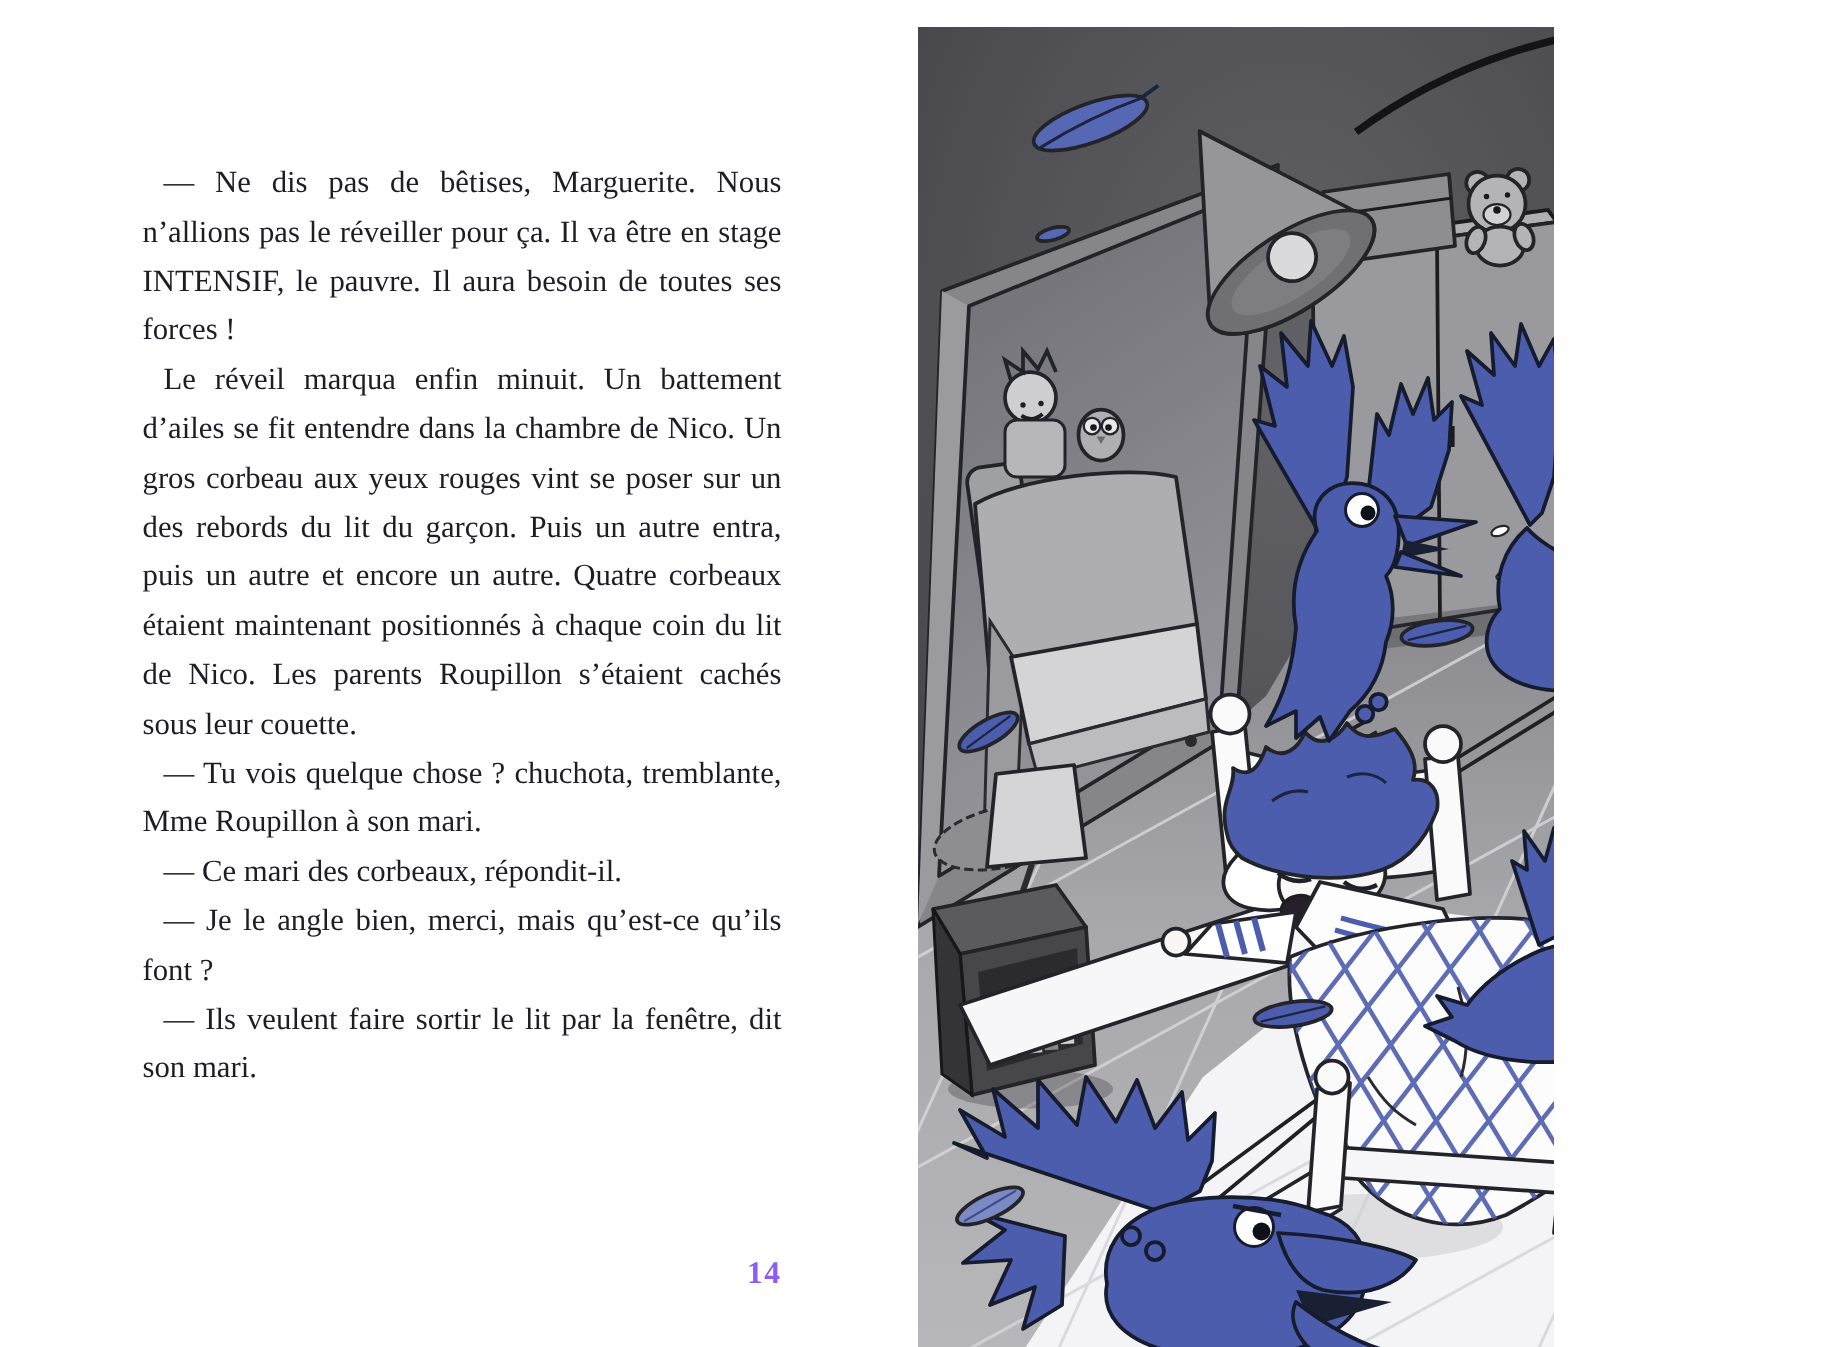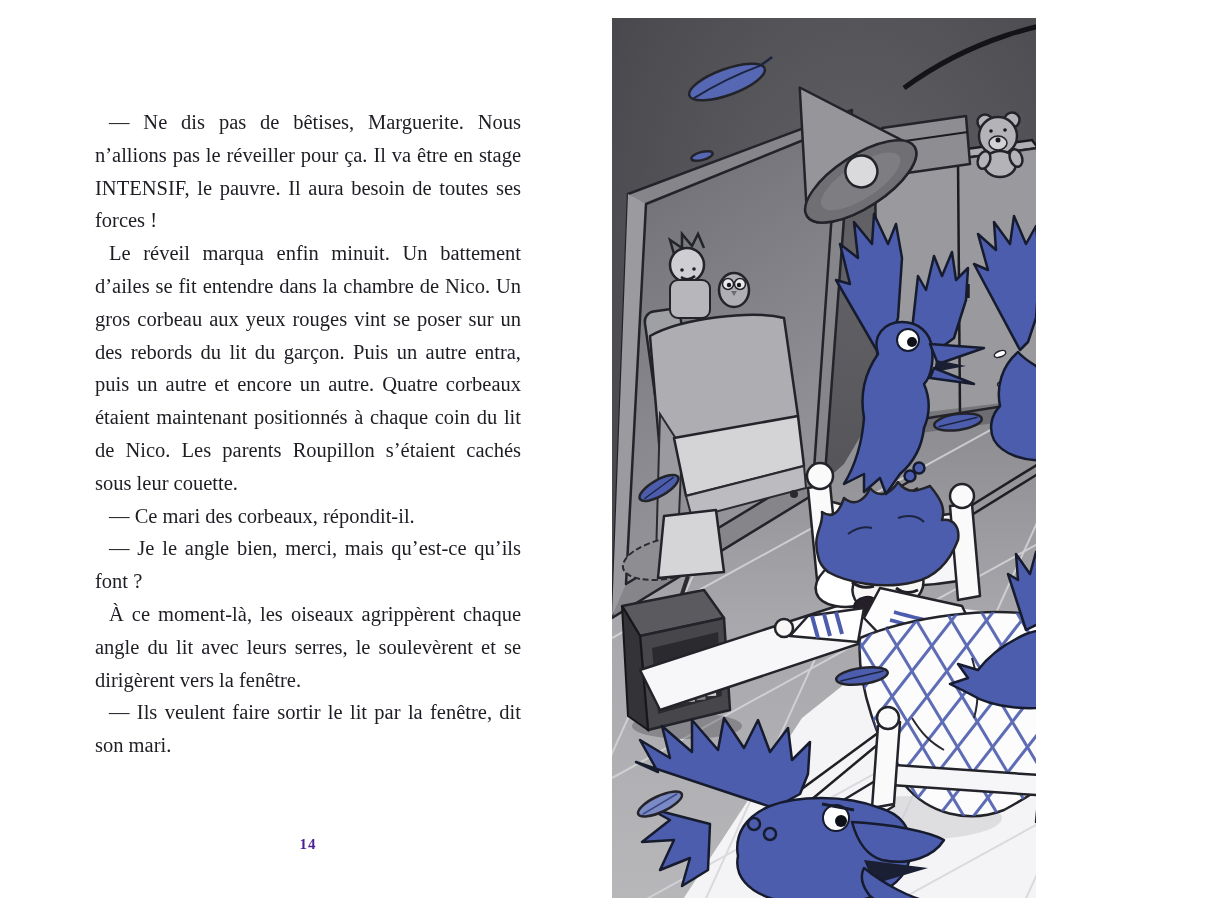--- a/index.html
+++ b/index.html
@@ -3,38 +3,38 @@
 <meta charset="utf-8">
 <style>
   html,body{margin:0;padding:0;background:#ffffff;}
   .spread{position:relative;width:1036px;height:898px;overflow:hidden;background:#ffffff;
           font-family:"Liberation Serif","DejaVu Serif",serif;margin-top:18px;}
   .page-left{position:absolute;left:0;top:0;width:612px;height:898px;background:#ffffff;}
   .text-block{position:absolute;left:95px;top:88px;width:426px;
               font-size:20.5px;line-height:32.8px;color:#1d1d24;
               text-align:justify;}
   .text-block p{margin:0;text-indent:14px;}
-  .page-number{position:absolute;left:95px;top:818px;width:426px;text-align:center;
-               font-size:15px;font-weight:bold;color:#4c1d95;letter-spacing:1px;}
+  .page-number{position:absolute;left:95px;top:818px;width:426px;text-align:right;
+               font-size:21px;font-weight:bold;color:#8b5cf6;letter-spacing:1px;}
   .page-right{position:absolute;left:612px;top:0;width:613px;height:898px;}
   .page-right svg{display:block;}
   .ln{stroke:#23232a;stroke-width:2.5;stroke-linejoin:round;stroke-linecap:round;}
 </style>
 </head>
 <body>
 
 <div class="spread">
 
   <div class="page-left">
     <div class="text-block">
       <p>— Ne dis pas de bêtises, Marguerite. Nous n’allions pas le réveiller pour ça. Il va être en stage INTENSIF, le pauvre. Il aura besoin de toutes ses forces !</p>
       <p>Le réveil marqua enfin minuit. Un battement d’ailes se fit entendre dans la chambre de Nico. Un gros corbeau aux yeux rouges vint se poser sur un des rebords du lit du garçon. Puis un autre entra, puis un autre et encore un autre. Quatre corbeaux étaient maintenant positionnés à chaque coin du lit de Nico. Les parents Roupillon s’étaient cachés sous leur couette.</p>
+      <p>— Tu vois quelque chose ? chuchota, tremblante, Mme Roupillon à son mari.</p>
       <p>— Ce mari des corbeaux, répondit-il.</p>
       <p>— Je le angle bien, merci, mais qu’est-ce qu’ils font ?</p>
-      <p>À ce moment-là, les oiseaux agrippèrent chaque angle du lit avec leurs serres, le soulevèrent et se dirigèrent vers la fenêtre.</p>
       <p>— Ils veulent faire sortir le lit par la fenêtre, dit son mari.</p>
     </div>
     <div class="page-number">14</div>
   </div>
 
   <div class="page-right">
   <svg width="613" height="898" viewBox="0 0 613 898">
     <defs>
       <radialGradient id="wallGrad" cx="40%" cy="26%" r="78%">
         <stop offset="0%" stop-color="#626267"></stop>

